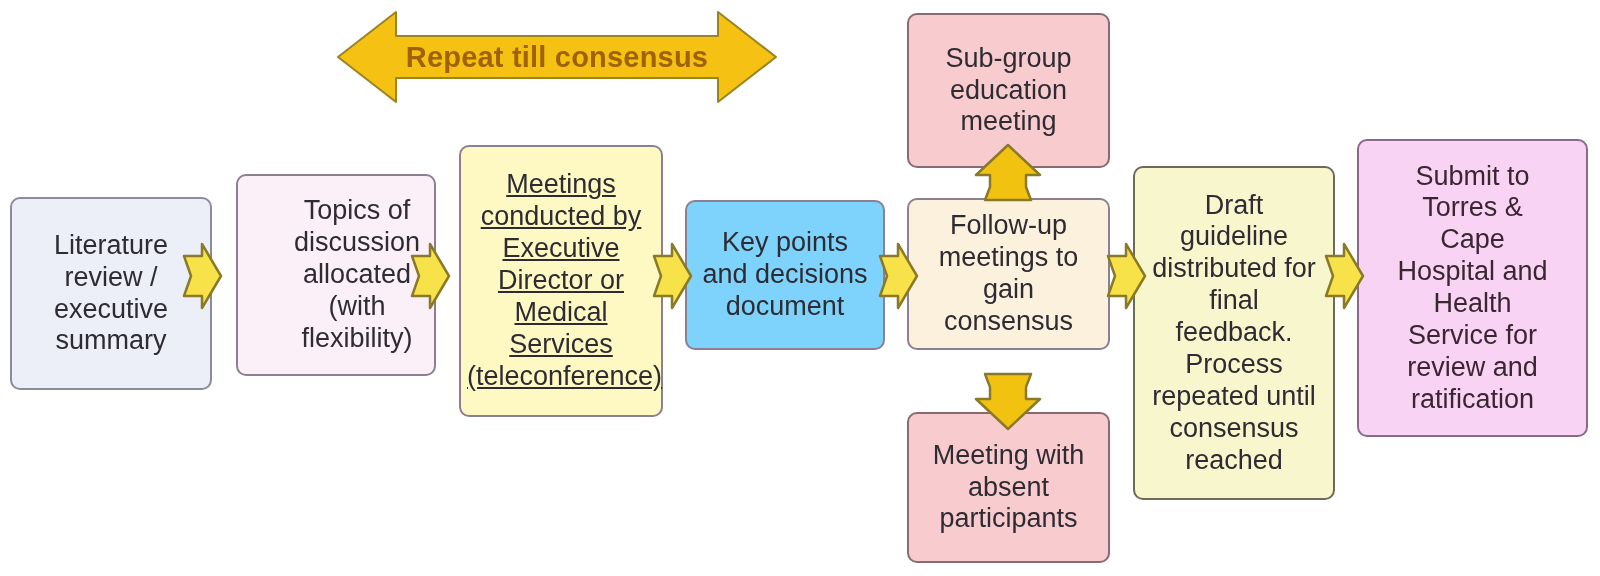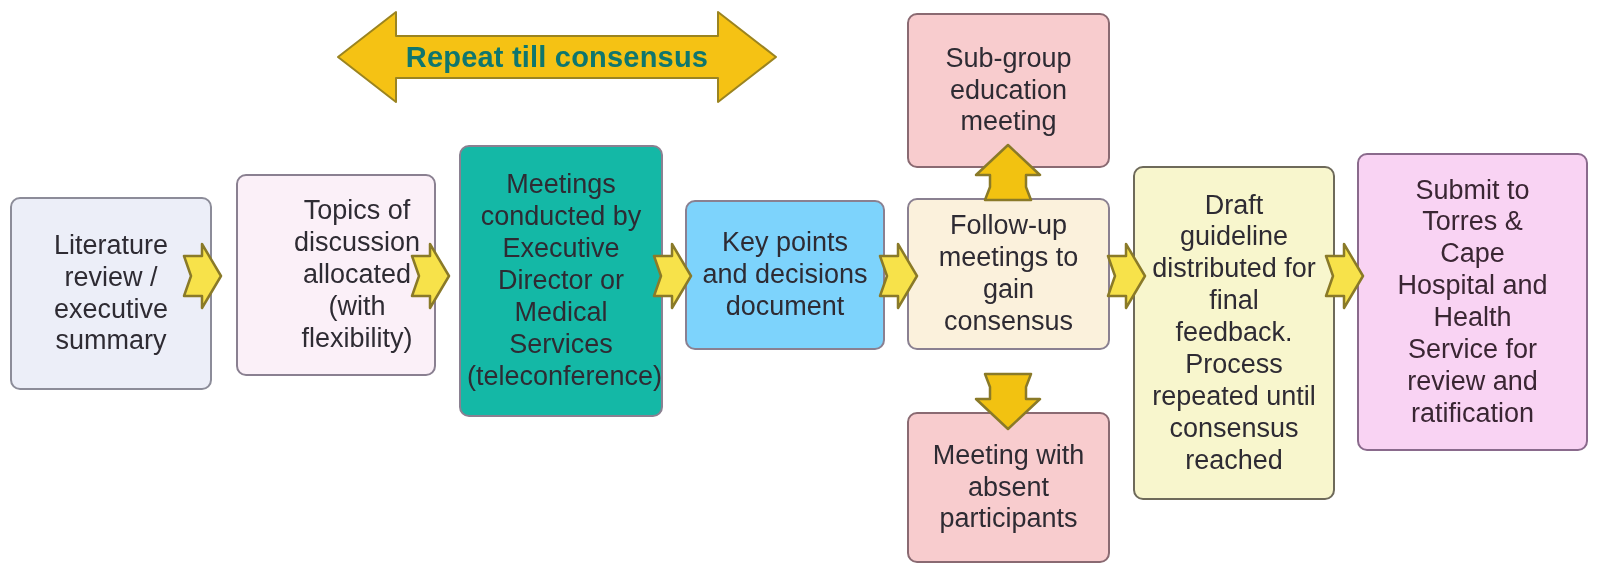--- a/index.html
+++ b/index.html
@@ -31,21 +31,21 @@
 
   #n-lit   {left:10px;  top:197px; width:202px; height:193px; background:#eceef8; font-size:27px; border-color:#8c8c99;}
   #n-top   {left:236px; top:174px; width:200px; height:202px; background:#fbf0f8; font-size:27px;}
   #n-meet  {left:459px; top:145px; width:204px; height:272px; background:#fbf0f8; font-size:27px;}
   #n-key   {left:685px; top:200px; width:200px; height:150px; background:#fdeee9; font-size:27px;}
   #n-fup   {left:907px; top:198px; width:203px; height:152px; background:#fbf1dc; font-size:27px;}
   #n-draft {left:1133px;top:118px; width:202px; height:334px; background:#f8f6cd; font-size:27px; border-color:#6e6a5a;margin-top:48px;}
   #n-sub   {left:907px; top:13px;  width:203px; height:155px; background:#f8ccce; font-size:27px; border-color:#8a6a72;}
   #n-abs   {left:907px; top:412px; width:203px; height:151px; background:#f8ccce; font-size:27px; border-color:#8a6a72;}
   #n-sbm   {left:1357px;top:139px; width:231px; height:298px; background:#f9d3f3; font-size:27px; border-color:#8a6a8c;
-            color:#3a2633;margin-top:14px;}
+            color:#3a2633;}
 
   
   .chev{
     position:absolute;
     width:44px;height:74px;
     z-index:3;
   }
   .chev svg{display:block;width:100%;height:100%;}
   #c1{left:180px;top:239px;}
   #c2{left:408px;top:239px;}
@@ -68,21 +68,21 @@
     z-index:4;
   }
   #banner svg{display:block;width:100%;height:100%;}
   #banner-label{
     position:absolute;
     left:336px;top:6px;
     width:442px;height:102px;
     display:flex;align-items:center;justify-content:center;
     font-size:29px;
     font-weight:bold;
-    color:#0f766e;
+    color:#a16207;
     letter-spacing:0.2px;
     z-index:5;
     pointer-events:none;
   }
 </style>
 </head>
 <body>
 
 <div id="stage">
 
@@ -101,21 +101,21 @@
   </div>
 
   <div class="node" id="n-top" style="background: rgb(251, 240, 248); padding-left: 48px;">
     <span>Topics of
 discussion
 allocated
 (with
 flexibility)</span>
   </div>
 
-  <div class="node" id="n-meet" style="background: #14b8a6;">
+  <div class="node" id="n-meet" style="background: #fef9c3; text-decoration: underline;">
     <span>Meetings
 conducted by
 Executive
 Director or
 Medical
 Services
 (teleconference)</span>
   </div>
 
   <div class="node" id="n-key" style="background: #7dd3fc;">

